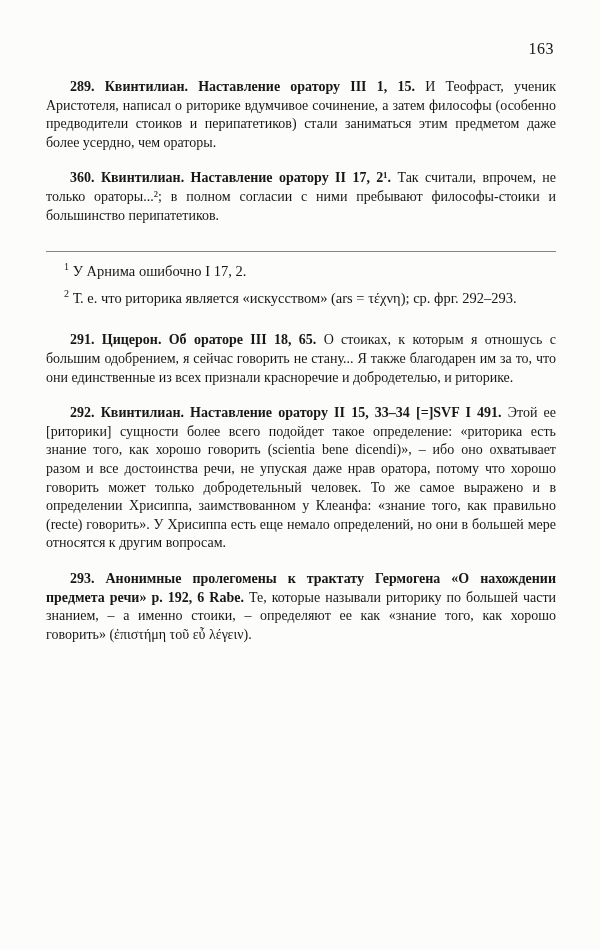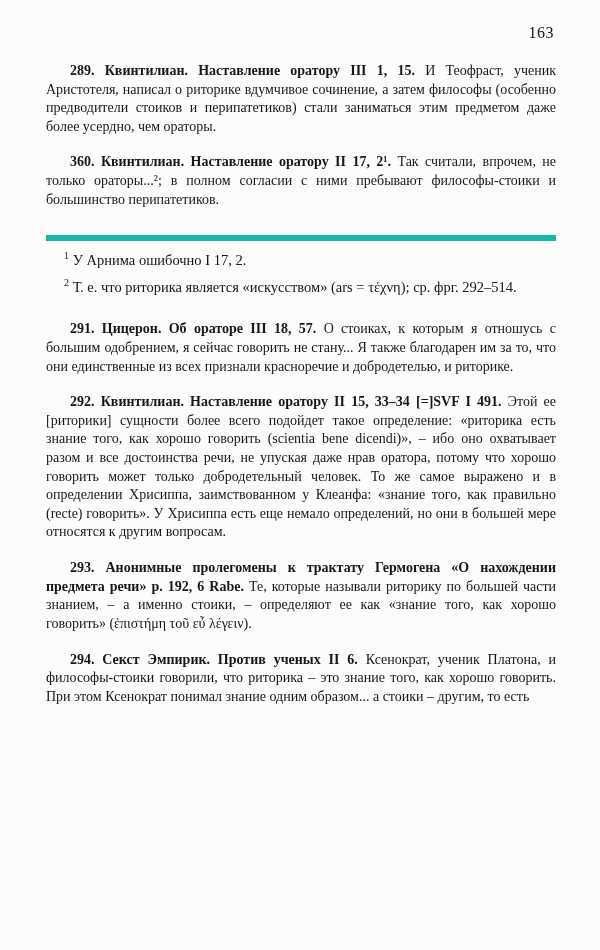--- a/index.html
+++ b/index.html
@@ -11,42 +11,42 @@
     height: 950px;
     background: #fcfcfa;
     color: #171717;
     font-family: "Liberation Serif", "DejaVu Serif", serif;
     overflow: hidden;
   }
   .page {
     box-sizing: border-box;
     width: 600px;
     height: 950px;
-    padding: 24px 44px 0 46px;
+    padding: 40px 44px 0 46px;
   }
   .page-number {
     text-align: right;
     font-size: 16px;
     letter-spacing: 0.5px;
     margin: 0 2px 20px 0;
   }
   p.frag {
     font-size: 14px;
     line-height: 1.33;
     text-align: justify;
     text-indent: 24px;
     margin: 0 0 17px 0;
     hyphens: auto;
     -webkit-hyphens: auto;
   }
   p.frag b {
     font-weight: bold;
   }
   .footnote-block {
-    border-top: 6px solid #14b8a6;
+    border-top: 1px solid #14b8a6;
     margin: 26px 0 24px 0;
     padding-top: 10px;
   }
   p.footnote {
     font-size: 14.5px;
     line-height: 1.28;
     text-align: justify;
     text-indent: 18px;
     margin: 0 0 8px 0;
   }
@@ -61,24 +61,23 @@
 <div class="page">
 
   <div class="page-number">163</div>
 
   <p class="frag"><b>289. Квинтилиан. Наставление оратору III 1, 15.</b> <span>И Теофраст, ученик Аристотеля, написал о риторике вдумчивое сочинение, а затем философы (особенно предводители стоиков и перипатетиков) стали заниматься этим предметом даже более усердно, чем ораторы.</span></p>
 
   <p class="frag"><b>360. Квинтилиан. Наставление оратору II 17, 2¹.</b> <span>Так считали, впрочем, не только ораторы...²; в полном согласии с ними пребывают философы-стоики и большинство перипатетиков.</span></p>
 
   <div class="footnote-block">
     <p class="footnote"><sup>1</sup><span> У Арнима ошибочно I 17, 2.</span></p>
-    <p class="footnote"><sup>2</sup><span> Т. е. что риторика является «искусством» (ars = τέχνη); ср. фрг. 292–514.</span></p>
+    <p class="footnote"><sup>2</sup><span> Т. е. что риторика является «искусством» (ars = τέχνη); ср. фрг. 292–293.</span></p>
   </div>
 
-  <p class="frag"><b>291. Цицерон. Об ораторе III 18, 57.</b> <span>О стоиках, к которым я отношусь с большим одобрением, я сейчас говорить не стану... Я также благодарен им за то, что они единственные из всех признали красноречие и добродетелью, и риторике.</span></p>
+  <p class="frag"><b>291. Цицерон. Об ораторе III 18, 65.</b> <span>О стоиках, к которым я отношусь с большим одобрением, я сейчас говорить не стану... Я также благодарен им за то, что они единственные из всех признали красноречие и добродетелью, и риторике.</span></p>
 
   <p class="frag"><b>292. Квинтилиан. Наставление оратору II 15, 33–34 [=]SVF I 491.</b> <span>Этой ее [риторики] сущности более всего подойдет такое определение: «риторика есть знание того, как хорошо говорить (scientia bene dicendi)», – ибо оно охватывает разом и все достоинства речи, не упуская даже нрав оратора, потому что хорошо говорить может только добродетельный человек. То же самое выражено и в определении Хрисиппа, заимствованном у Клеанфа: «знание того, как правильно (recte) говорить». У Хрисиппа есть еще немало определений, но они в большей мере относятся к другим вопросам.</span></p>
 
   <p class="frag"><b>293. Анонимные пролегомены к трактату Гермогена «О нахождении предмета речи» p. 192, 6 Rabe.</b> <span>Те, которые называли риторику по большей части знанием, – а именно стоики, – определяют ее как «знание того, как хорошо говорить» (ἐπιστήμη τοῦ εὖ λέγειν).</span></p>
 
-  <p class="frag"><b>294. Секст Эмпирик. Против ученых II 6.</b> <span>Ксенократ, ученик Платона, и философы-стоики говорили, что риторика – это знание того, как хорошо говорить. При этом Ксенократ понимал знание одним образом... а стоики – другим, то есть</span></p>
 
 </div>
 
 </body></html>

